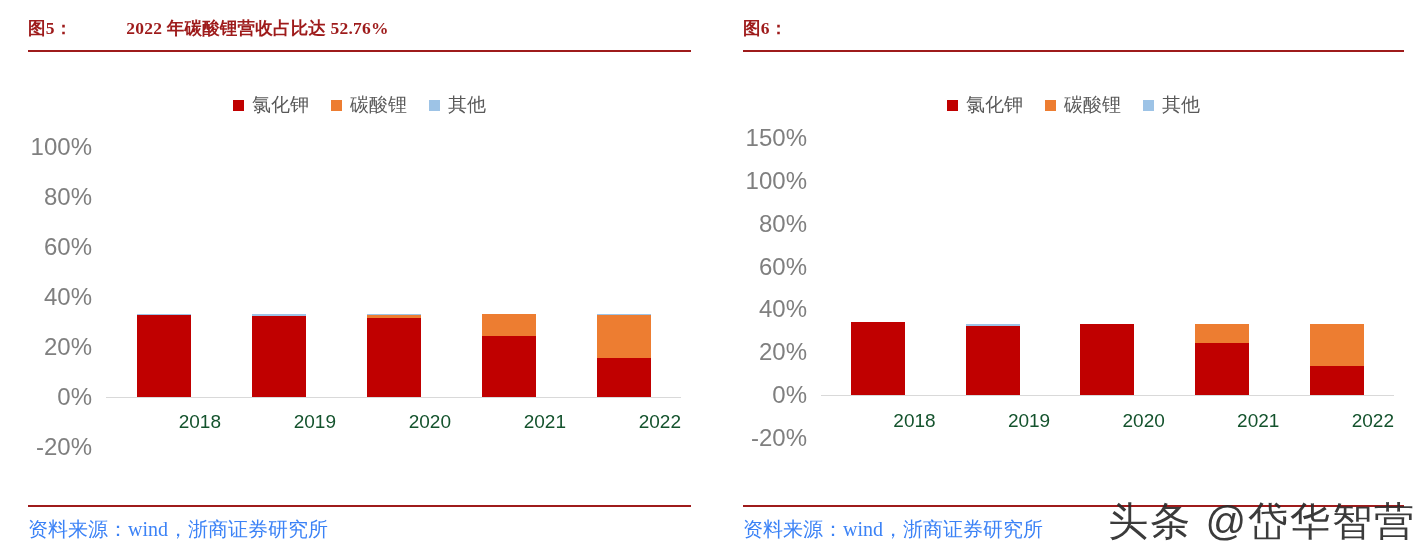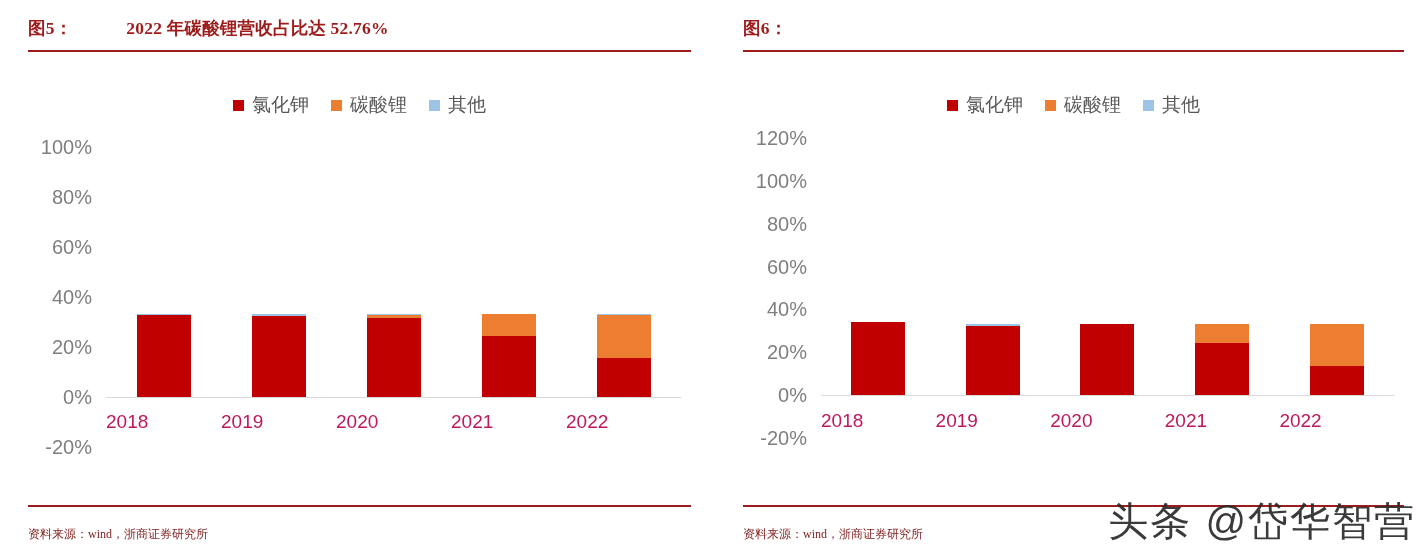--- a/index.html
+++ b/index.html
@@ -57,23 +57,23 @@
     left: 28px;
     right: 22px;
     bottom: 48px;
   }
   .panel-right .rule-bottom { left: 30px; right: 22px; }
 
   .source-note {
     position: absolute;
     bottom: 12px;
     left: 28px;
-    color: #7f1d1d;
+    color: #3b82f6;
     font-family: "Liberation Serif", serif;
-    font-size: 12px;
+    font-size: 20px;
     white-space: nowrap;
   }
   .panel-right .source-note { left: 30px; }
 
   
   .chart-area {
     position: relative;
     height: 420px;
   }
   .legend {
@@ -107,21 +107,21 @@
     position: absolute;
     left: 0;
     top: 0;
     width: 72px;
     height: 100%;
   }
   .y-tick {
     position: absolute;
     right: 8px;
     transform: translateY(-50%);
-    font-size: 20px;
+    font-size: 24px;
     color: #7f7f7f;
     white-space: nowrap;
   }
   .plot {
     position: absolute;
     left: 78px;
     right: 10px;
     top: 0;
     height: 100%;
   }
@@ -153,23 +153,23 @@
   }
   .seg { position: absolute; left: 0; width: 100%; }
   .x-axis {
     position: absolute;
     left: 78px;
     right: 10px;
     display: flex;
   }
   .x-tick {
     flex: 1;
-    text-align: left;
+    text-align: right;
     font-size: 19px;
-    color: #be185d;
+    color: #14532d;
   }
 
   
   .watermark {
     position: absolute;
     right: 10px;
     bottom: 6px;
     font-size: 40px;
     font-weight: normal;
     color: #2b2b2b;
@@ -287,21 +287,21 @@
           <span>碳酸锂</span>
         </div>
         <div class="legend-item">
           <span class="legend-swatch" style="background:#9DC3E6"></span>
           <span>其他</span>
         </div>
       </div>
 
       <div class="plot-wrap">
         <div class="y-axis">
-          <div class="y-tick" style="top:2%">120%</div>
+          <div class="y-tick" style="top:2%">150%</div>
           <div class="y-tick" style="top:16.29%">100%</div>
           <div class="y-tick" style="top:30.57%">80%</div>
           <div class="y-tick" style="top:44.86%">60%</div>
           <div class="y-tick" style="top:59.14%">40%</div>
           <div class="y-tick" style="top:73.43%">20%</div>
           <div class="y-tick" style="top:87.71%">0%</div>
           <div class="y-tick" style="top:102%">-20%</div>
         </div>
 
         <div class="plot">

